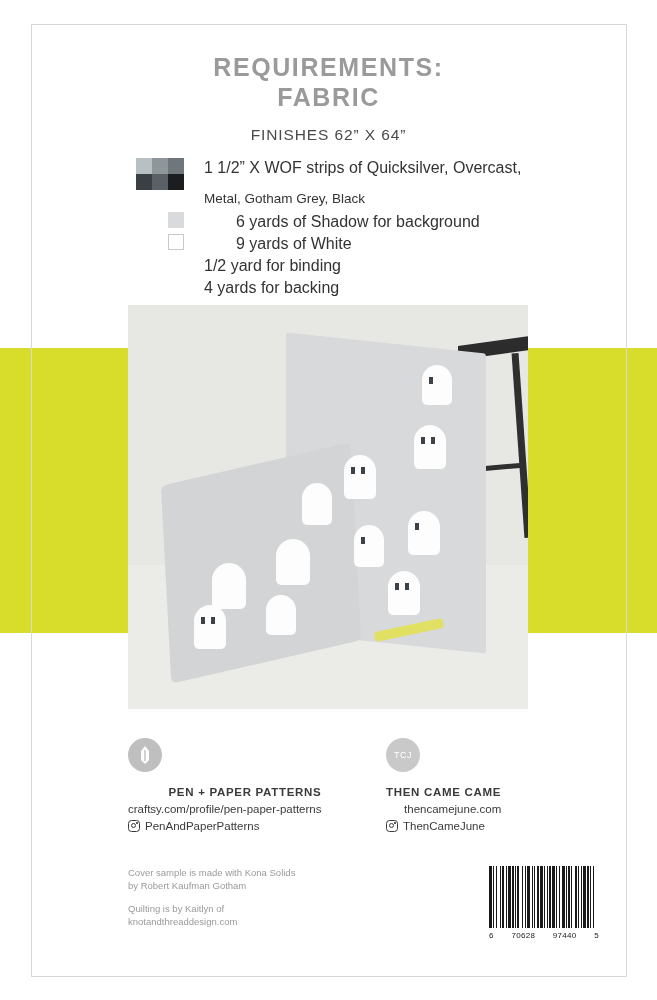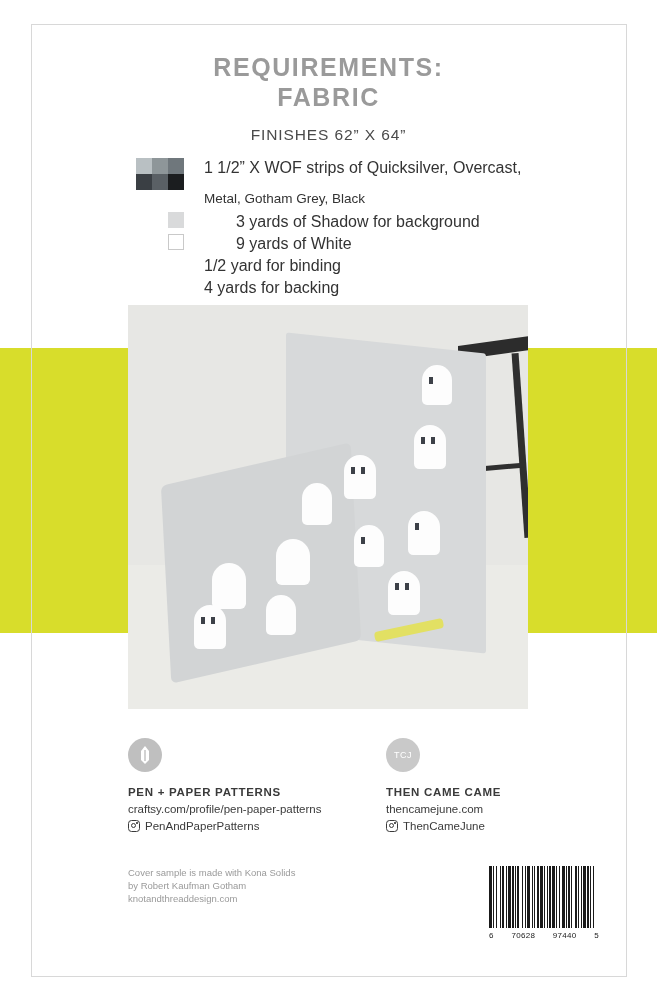--- a/index.html
+++ b/index.html
@@ -133,20 +133,21 @@
   .brands {
     position: absolute;
     left: 128px;
     top: 738px;
     width: 420px;
     z-index: 5;
   }
   .brand {
     position: absolute;
     top: 0;
+    text-align: right;
   }
   .brand.left { left: 0; }
   .brand.right { left: 258px; }
 
   .logo-circle {
     width: 34px;
     height: 34px;
     border-radius: 50%;
     background: #bfbfbf;
     display: flex;
@@ -337,21 +338,21 @@
         <div class="req-text">1 1/2” X WOF strips of Quicksilver, Overcast,</div>
       </div>
     </div>
 
     <div class="req-text-2">Metal, Gotham Grey, Black</div>
 
     <div class="req-row" style="margin-top:2px;">
       <div class="swatch-col" style="padding-left:32px;">
         <span class="sw" style="background:#d9dadb"></span>
       </div>
-      <div class="req-text">3 yards of Shadow for background</div>
+      <div class="req-text">6 yards of Shadow for background</div>
     </div>
 
     <div class="req-row">
       <div class="swatch-col" style="padding-left:32px;">
         <span class="sw-outline"></span>
       </div>
       <div class="req-text">9 yards of White</div>
     </div>
 
     <div class="req-row">
@@ -441,20 +442,21 @@
         <span class="ig"></span>
         <span>ThenCameJune</span>
       </div>
     </div>
 
   </div>
 
   <div class="fineprint">
     <div class="fp-line">Cover sample is made with Kona Solids</div>
     <div class="fp-line">by Robert Kaufman Gotham</div>
+    <div class="fp-line fp-gap">Quilting is by Kaitlyn of</div>
     <div class="fp-line">knotandthreaddesign.com</div>
   </div>
 
   <div class="barcode-wrap">
     <div class="barcode" id="barcode-bars">
         <span style="width: 3px; background: rgb(26, 26, 26);"></span>
         <span style="width: 1px; background: transparent;"></span>
         <span style="width: 1px; background: rgb(26, 26, 26);"></span>
         <span style="width: 2px; background: transparent;"></span>
         <span style="width: 1px; background: rgb(26, 26, 26);"></span>

